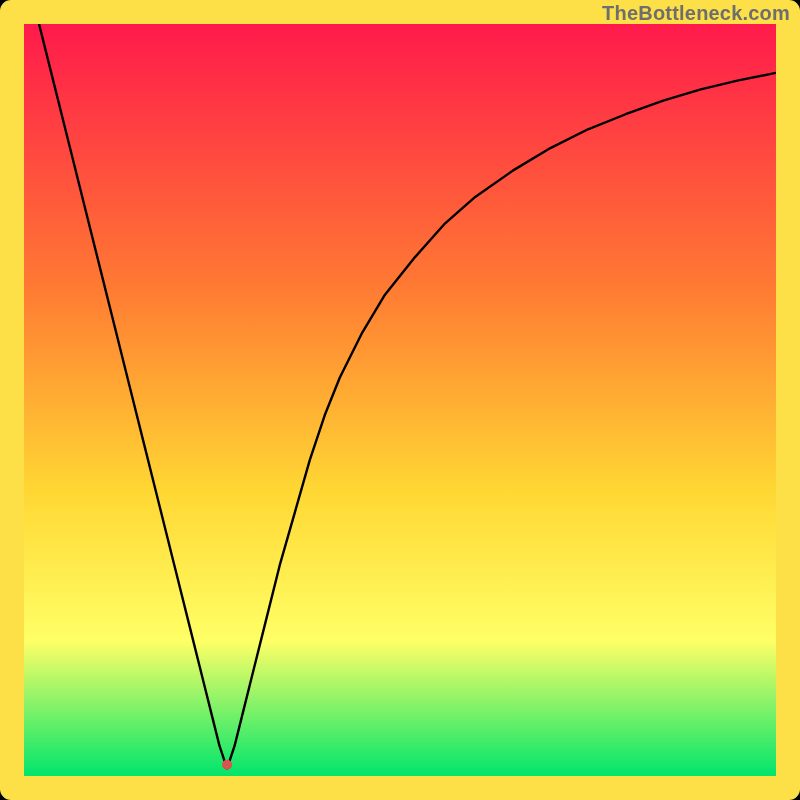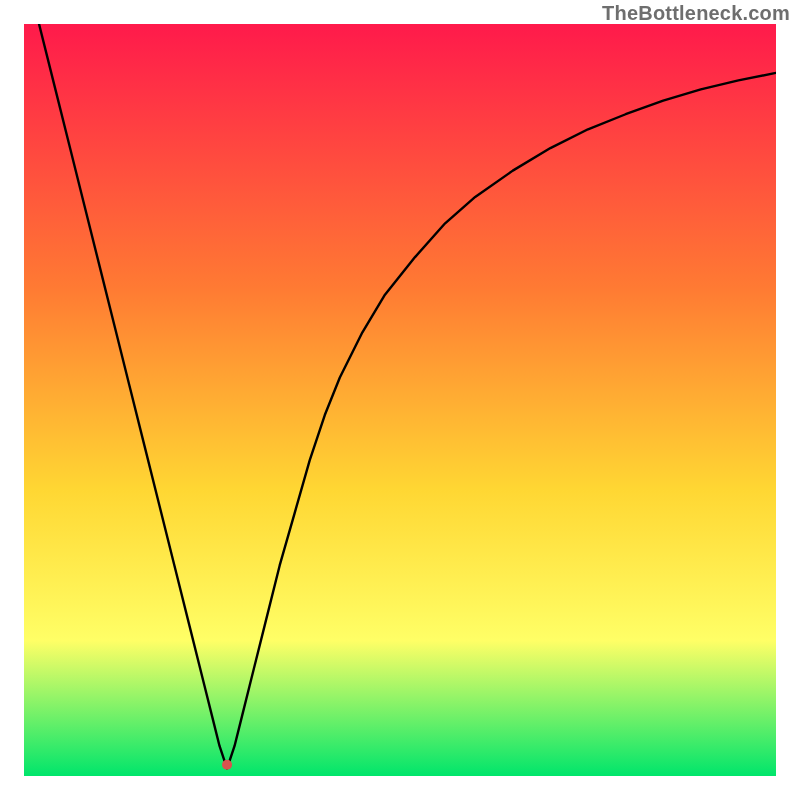--- a/index.html
+++ b/index.html
@@ -10,21 +10,22 @@
     position: relative;
     font-family: Arial, Helvetica, sans-serif;
     background: #000;
   }
   .frame {
     position: absolute;
     top: 0;
     left: 0;
     width: 800px;
     height: 800px;
-    background: #ffffff;
+    background: #fde047;
+    border-radius: 11px;
   }
   .plot-area {
     position: absolute;
     top: 24px;
     left: 24px;
     width: 752px;
     height: 752px;
   }
   .watermark {
     position: absolute;

